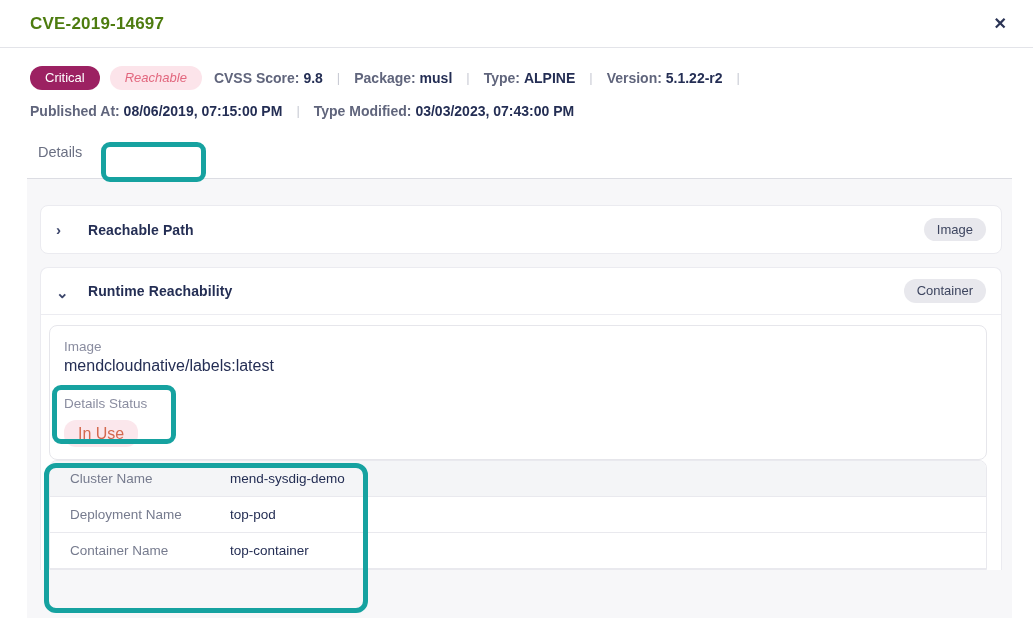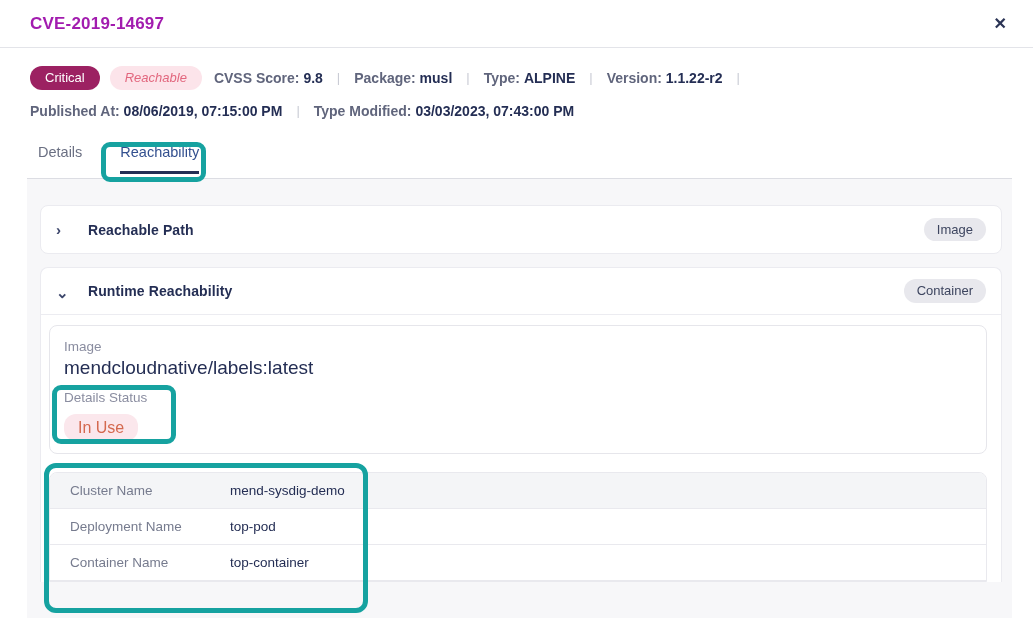--- a/index.html
+++ b/index.html
@@ -3,39 +3,39 @@
 <meta charset="utf-8">
 <style>
   * { margin:0; padding:0; box-sizing:border-box; }
   html,body { width:1033px; height:618px; }
   body { font-family:"Liberation Sans", sans-serif; background:#ffffff; color:#242e54; }
   .page { position:relative; width:1033px; height:618px; overflow:hidden; background:#fff; }
 
   
   .hdr { display:flex; align-items:center; justify-content:space-between; height:48px;
          padding:0 22px 0 30px; border-bottom:1px solid #e3e4e9; }
-  .hdr h1 { font-size:17px; font-weight:700; color:#a21caf; letter-spacing:.2px; }
+  .hdr h1 { font-size:17px; font-weight:700; color:#4d7c0f; letter-spacing:.2px; }
   .close-btn { background:none; border:none; font-size:16px; font-weight:700; color:#2b3455;
                cursor:pointer; line-height:1; padding:4px; }
 
   
   .summary { padding:18px 42px 0 30px; }
   .badges-row { display:flex; align-items:center; flex-wrap:nowrap; }
   .pill { display:inline-flex; align-items:center; border-radius:13px; font-size:13px;
           padding:4px 15px; line-height:1.2; white-space:nowrap; }
   .pill.critical { background:#9c2162; color:#ffffff; font-weight:400; margin-right:10px; }
   .pill.reachable { background:#fce4ea; color:#e2677e; margin-right:12px;font-style:italic; }
   .meta-item { font-size:14px; white-space:nowrap; }
   .meta-label { color:#60657c;font-weight:bold; }
   .meta-value { color:#242e54; font-weight:700; }
   .sep { color:#c9cbd4; margin:0 14px; font-size:13px; }
   .dates-row { display:flex; align-items:center; margin-top:13px; font-size:14px; }
 
   
-  .tabs { display:flex; margin:17px 0 0 38px; position:relative; }
+  .tabs { display:flex; margin:17px 0 0 38px; position:relative;flex-direction:column; }
   .tab { font-size:14.5px; color:#6a6f82; padding:8px 0 11px 0; margin-right:38px; cursor:pointer; }
   .tab.active { color:#33508f; border-bottom:3px solid #242e54; }
   .tabbar-line { position:absolute; left:27px; width:985px; top:178px; height:1px; background:#dcdde3; }
 
   
   .panel { position:absolute; left:27px; top:179px; width:985px; bottom:0; background:#f7f7f9;
            padding:26px 10px 0 13px; }
   .card { background:#ffffff; border:1px solid #ebebf0; border-radius:8px; }
   .acc-header { display:flex; align-items:center; height:47px; padding:0 15px; cursor:pointer; }
   .chev { font-size:15px; color:#3c466b; width:14px; display:inline-block; font-weight:700;
@@ -44,25 +44,25 @@
   .acc-title { font-size:14px; font-weight:700; color:#242e54; margin-left:18px; letter-spacing:.1px; }
   .tag { margin-left:auto; background:#e8e8ed; color:#3d455f; font-size:13px; border-radius:12px;
          padding:4px 13px; line-height:1.2; }
   .card + .card { margin-top:13px; }
   .card.expanded .acc-header { border-bottom:1px solid #ececf1; }
   .card.expanded { border-bottom:none; border-bottom-left-radius:0; border-bottom-right-radius:0; }
   .acc-content { padding:10px 14px 0 8px; }
 
   .info-box { border:1px solid #e6e6eb; border-radius:8px; padding:13px 14px 12px 14px; }
   .field-label { font-size:13.5px; color:#8a8da0; margin-bottom:3px; }
-  .field-value { font-size:19px; color:#242e54; margin-bottom:11px; }
+  .field-value { font-size:16px; color:#242e54; margin-bottom:21px; }
   .status-pill { display:inline-block; background:#fbe7ec; color:#d4694f; font-size:16px;
                  border-radius:12px; padding:4px 14px; margin-top:6px; line-height:1.2; }
 
-  .kv-table { margin-top:18px; border:1px solid #e9e9ee; border-radius:8px 8px 0 0;
+  .kv-table { border:1px solid #e9e9ee; border-radius:8px 8px 0 0;
               overflow:hidden; background:#fff; }
   .kv-row { display:flex; align-items:center; height:36px; padding-left:20px; font-size:13.5px;
             border-bottom:1px solid #e9e9ee; background:#ffffff; }
   .kv-row:first-child { background:#f4f5f7; }
   .kv-row:last-child { border-bottom:1px solid #e9e9ee; }
   .kv-label { width:160px; color:#767b8e; }
   .kv-value { color:#242e54; }
 
   
   .annot { position:absolute; border:5px solid #16a2a0; border-radius:9px; pointer-events:none; z-index:20; }
@@ -84,21 +84,21 @@
     <div class="badges-row">
       <span class="pill critical">Critical</span>
       <span class="pill reachable">Reachable</span>
 
       <span class="meta-item"><span class="meta-label">CVSS Score:</span>&nbsp;<span class="meta-value">9.8</span></span>
       <span class="sep">|</span>
       <span class="meta-item"><span class="meta-label">Package:</span>&nbsp;<span class="meta-value">musl</span></span>
       <span class="sep">|</span>
       <span class="meta-item"><span class="meta-label">Type:</span>&nbsp;<span class="meta-value">ALPINE</span></span>
       <span class="sep">|</span>
-      <span class="meta-item"><span class="meta-label">Version:</span>&nbsp;<span class="meta-value">1.1.22-r2</span></span>
+      <span class="meta-item"><span class="meta-label">Version:</span>&nbsp;<span class="meta-value">5.1.22-r2</span></span>
       <span class="sep">|</span>
     </div>
 
     <div class="dates-row">
       <span class="meta-item"><span class="meta-label">Published At:</span>&nbsp;<span class="meta-value">08/06/2019, 07:15:00 PM</span></span>
       <span class="sep">|</span>
       <span class="meta-item"><span class="meta-label">Type Modified:</span>&nbsp;<span class="meta-value">03/03/2023, 07:43:00 PM</span></span>
     </div>
   </div>
 

